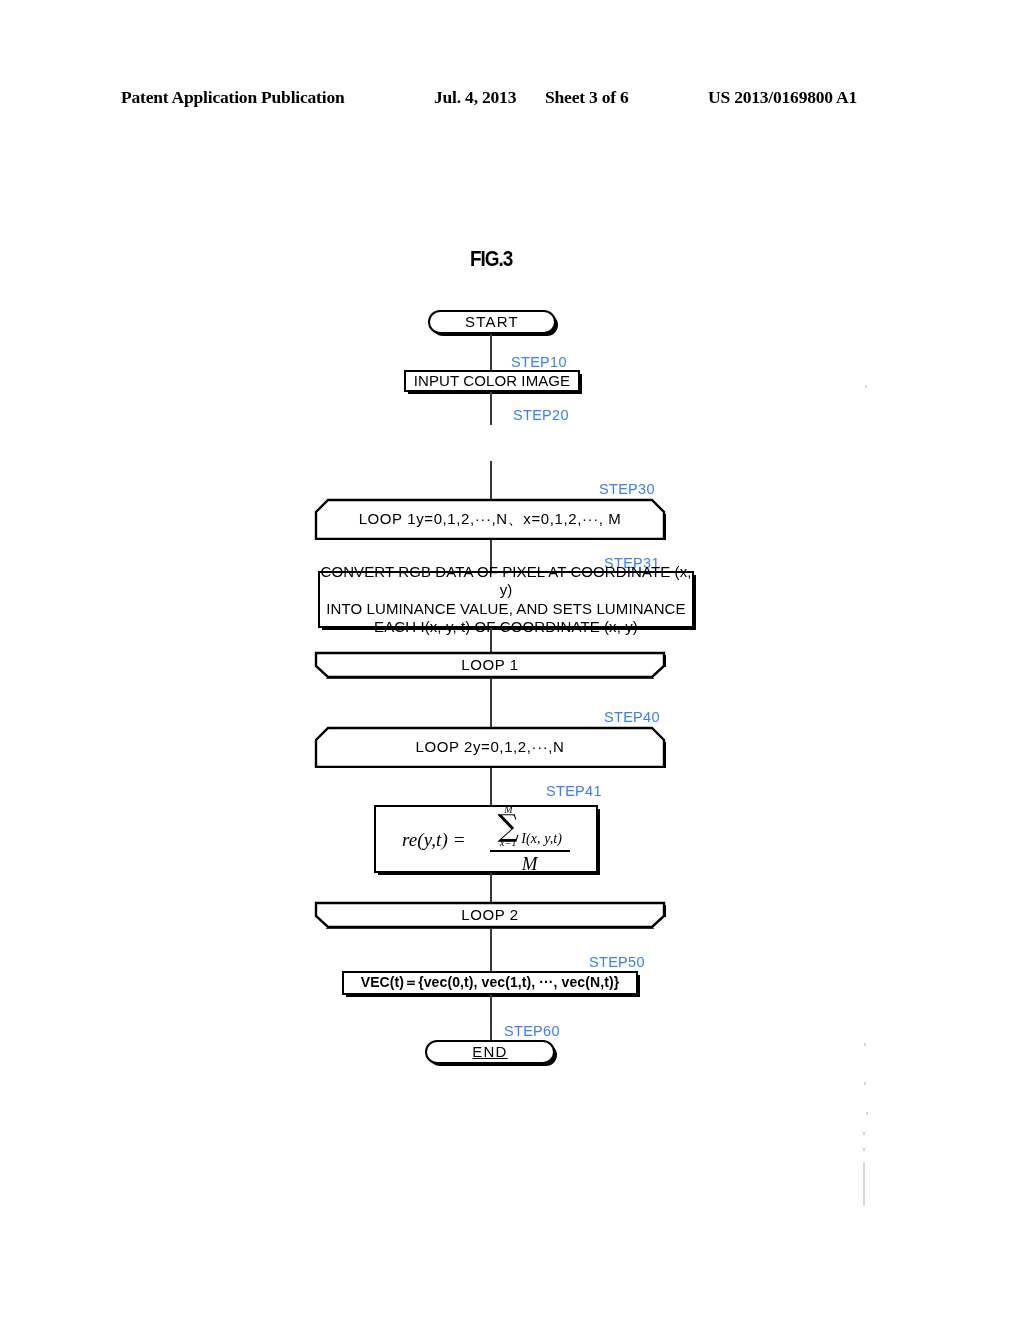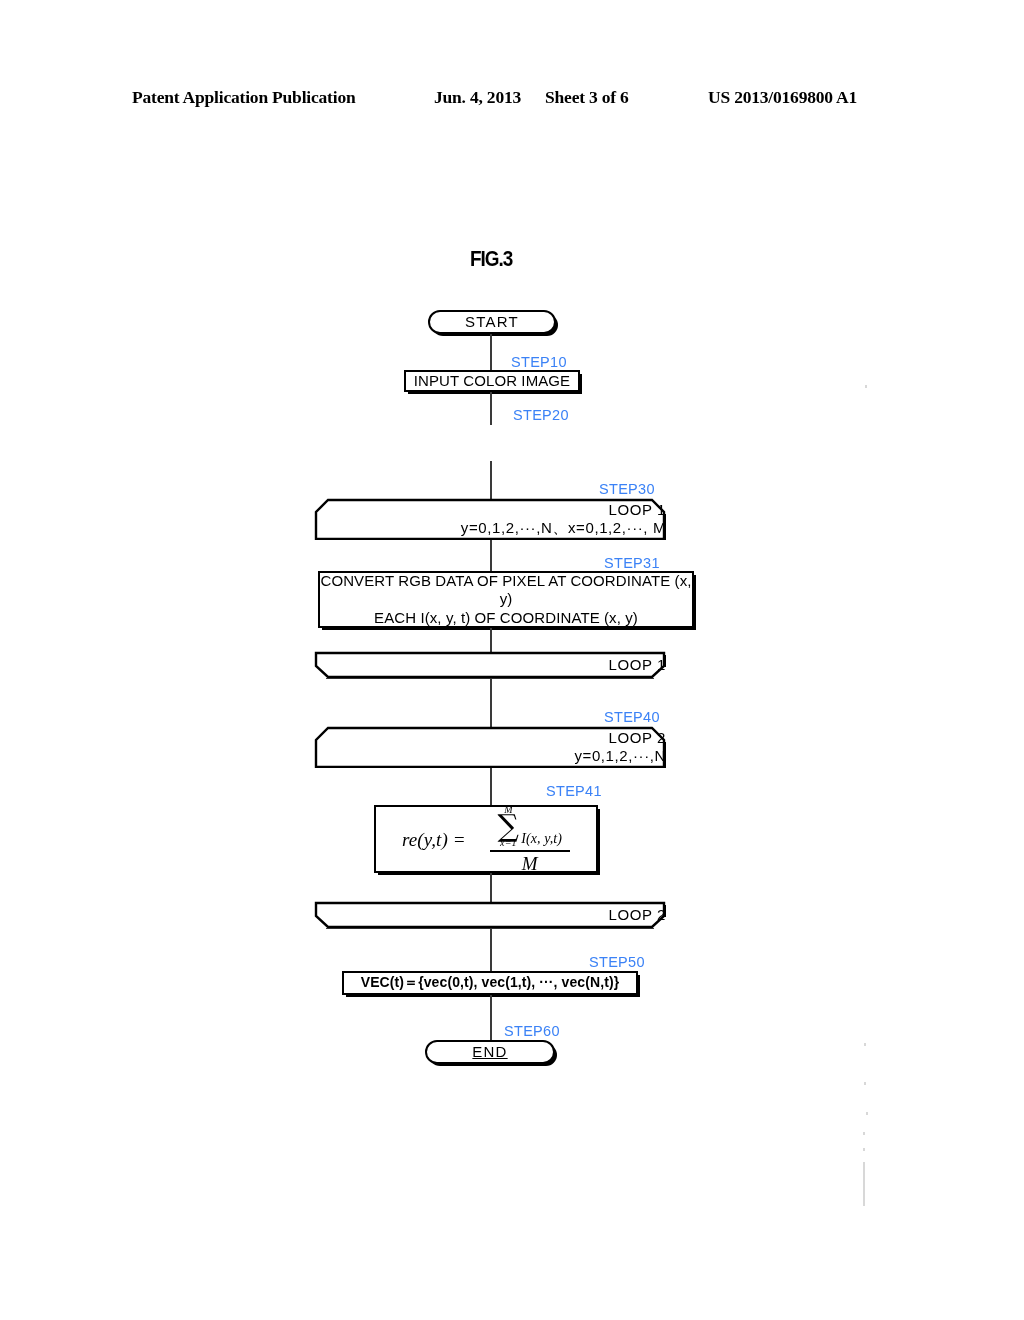--- a/index.html
+++ b/index.html
@@ -24,21 +24,21 @@
     width: 1024px;
     height: 26px;
     display: flex;
     align-items: center;
     font-family: "Liberation Serif", serif;
     font-weight: bold;
     font-size: 17.5px;
     letter-spacing: -0.2px;
     white-space: nowrap;
   }
-  #page-header .h-pub   { position: absolute; left: 132px; text-align: center; }
+  #page-header .h-pub   { position: absolute; left: 121px; text-align: center; }
   #page-header .h-date  { position: absolute; left: 434px; }
   #page-header .h-sheet { position: absolute; left: 545px; }
   #page-header .h-num   { position: absolute; left: 708px; }
 
   
   #fig-title {
     position: absolute;
     left: 470px;
     top: 246px;
     font-family: "Liberation Sans", sans-serif;
@@ -101,22 +101,22 @@
     position: absolute;
     left: 0; top: 0;
     width: 100%; height: 100%;
     z-index: 1;
   }
   .loop .loop-inner {
     position: relative;
     z-index: 2;
     width: 100%;
     display: flex;
-    flex-direction: column;
-    align-items: flex-end;
+    flex-direction: row;
+    align-items: flex-start;
     justify-content: center;
   }
 
   
   .connector {
     position: absolute;
     width: 2px;
     background: #3a3a3a;
   }
 
@@ -180,21 +180,21 @@
     background: #d8d8d8;
     width: 2px;
     height: 3px;
   }
 </style>
 </head>
 <body>
 
 <div id="page-header">
   <span class="h-pub">Patent Application Publication</span>
-  <span class="h-date">Jun. 4, 2013</span>
+  <span class="h-date">Jul. 4, 2013</span>
   <span class="h-sheet">Sheet 3 of 6</span>
   <span class="h-num">US 2013/0169800 A1</span>
 </div>
 
 <div id="fig-title">FIG.3</div>
 
 <div id="flowchart">
 
   <div class="node terminator" style="left:428px; top:310px; width:128px; height:24px;">
     <span>START</span>
@@ -225,20 +225,21 @@
       <span>LOOP 1</span>
       <span class="nowrap">y=0,1,2,···,N、x=0,1,2,···, M</span>
     </div>
   </div>
 
   <div class="connector" style="left:490px; top:540px; height:33px;"></div>
 
   <div class="step-label" style="left:604px; top:555px;">STEP31</div>
   <div class="node process" style="left:302px; top:571px; width:376px; height:57px;margin-left:16px;">
     <span>CONVERT RGB DATA OF PIXEL AT COORDINATE (x, y)</span>
+    <span>INTO LUMINANCE VALUE, AND SETS LUMINANCE</span>
     <span>EACH I(x, y, t) OF COORDINATE (x, y)</span>
   </div>
 
   <div class="connector" style="left:490px; top:628px; height:24px;"></div>
 
   <div class="node loop" style="left:314px; top:651px; width:352px; height:28px;">
     <svg class="loop-shape" viewBox="0 0 352 28" preserveAspectRatio="none">
       <path d="M2,2 L350,2 L350,15 L338,26 L14,26 L2,15 Z" fill="#ffffff" stroke="#000000" stroke-width="2.4"></path>
       <path d="M12,28.4 L340,28.4" stroke="#000000" stroke-width="2.4" fill="none"></path>
       <path d="M351.4,4 L351.4,16" stroke="#000000" stroke-width="2.4" fill="none"></path>

